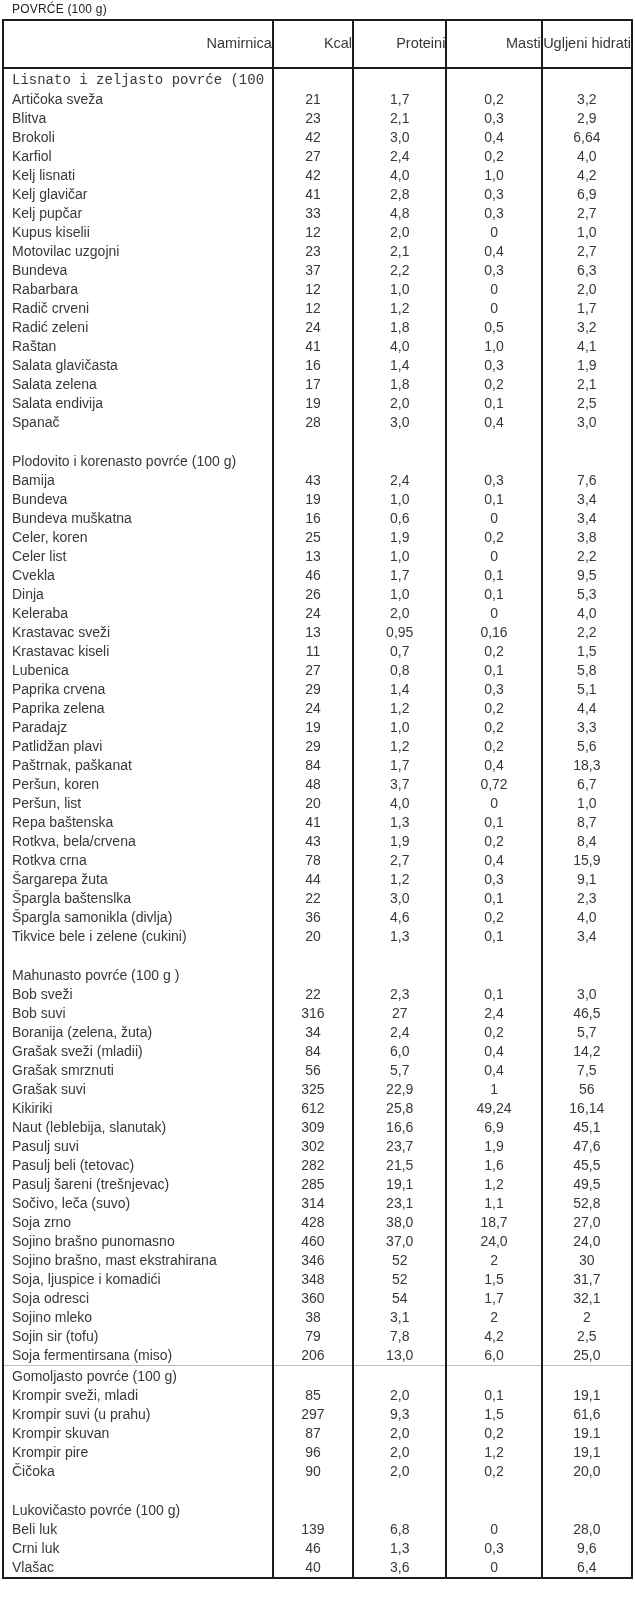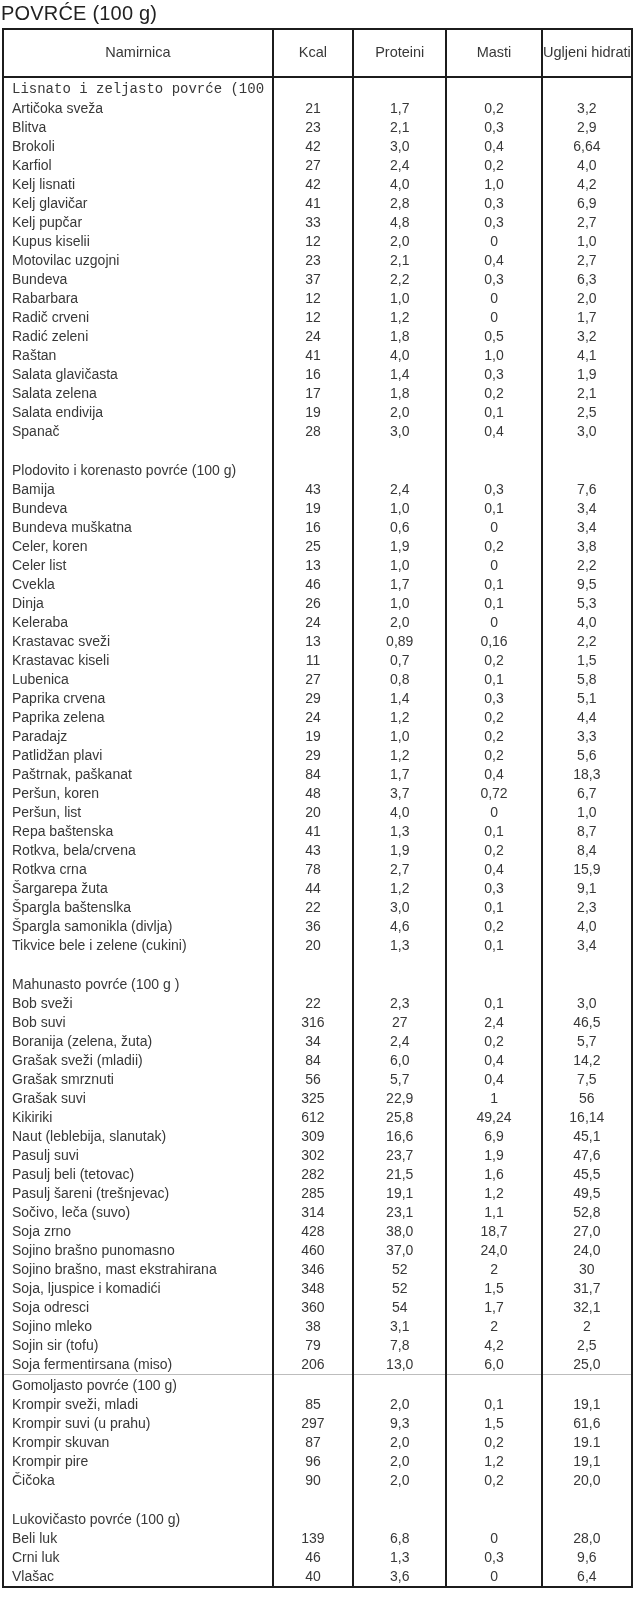--- a/index.html
+++ b/index.html
@@ -1,29 +1,29 @@
 <!DOCTYPE html>
 <html><head>
 <meta charset="utf-8">
 <style>
   html, body { margin:0; padding:0; background:#ffffff; }
   body { font-family:"Liberation Sans", sans-serif; color:#383838; }
   .page { width:635px; }
-  .doc-title { font-size:20px; color:#222; padding:2px 0 3px 1px; letter-spacing:0.2px; }
+  .doc-title { font-size:12px; color:#222; padding:2px 0 3px 12px; letter-spacing:0.2px; }
   table.nutrition { border-collapse:collapse; table-layout:fixed; width:631px; margin-left:2px;
                     border:2px solid #1c1c1c; }
   col.c-name { width:269px; }
   col.c-kcal { width:80px; }
   col.c-prot { width:93px; }
   col.c-fat  { width:95px; }
   col.c-carb { width:90px; }
   th, td { border-left:2px solid #1c1c1c; padding:0; }
   th:first-child, td:first-child { border-left:none; }
   thead th { border-bottom:2px solid #1c1c1c; height:46px; font-weight:normal;
-             font-size:14.5px; text-align:center; vertical-align:middle; line-height:1.2;
+             font-size:14.5px; text-align:right; vertical-align:middle; line-height:1.2;
              color:#383838; }
   tbody td { height:19px; font-size:14px; line-height:19px; white-space:nowrap; overflow:hidden; }
   td.name-cell { text-align:left; padding-left:8px; }
   td.num-cell  { text-align:center; }
   tr.section-row td { padding-top:1px; }
   tr.first-section td { padding-top:2px;font-family:Liberation Mono, monospace; }
   tr.ruled td { border-top:1px solid #bdbdbd; }
   tr.spacer-row td { height:19px; }
 </style>
 </head>
@@ -249,21 +249,21 @@
         <tr>
           <td class="name-cell">Keleraba</td>
           <td class="num-cell">24</td>
           <td class="num-cell">2,0</td>
           <td class="num-cell">0</td>
           <td class="num-cell">4,0</td>
         </tr>
         <tr>
           <td class="name-cell">Krastavac sveži</td>
           <td class="num-cell">13</td>
-          <td class="num-cell">0,89</td>
+          <td class="num-cell">0,95</td>
           <td class="num-cell">0,16</td>
           <td class="num-cell">2,2</td>
         </tr>
         <tr>
           <td class="name-cell">Krastavac kiseli</td>
           <td class="num-cell">11</td>
           <td class="num-cell">0,7</td>
           <td class="num-cell">0,2</td>
           <td class="num-cell">1,5</td>
         </tr>

